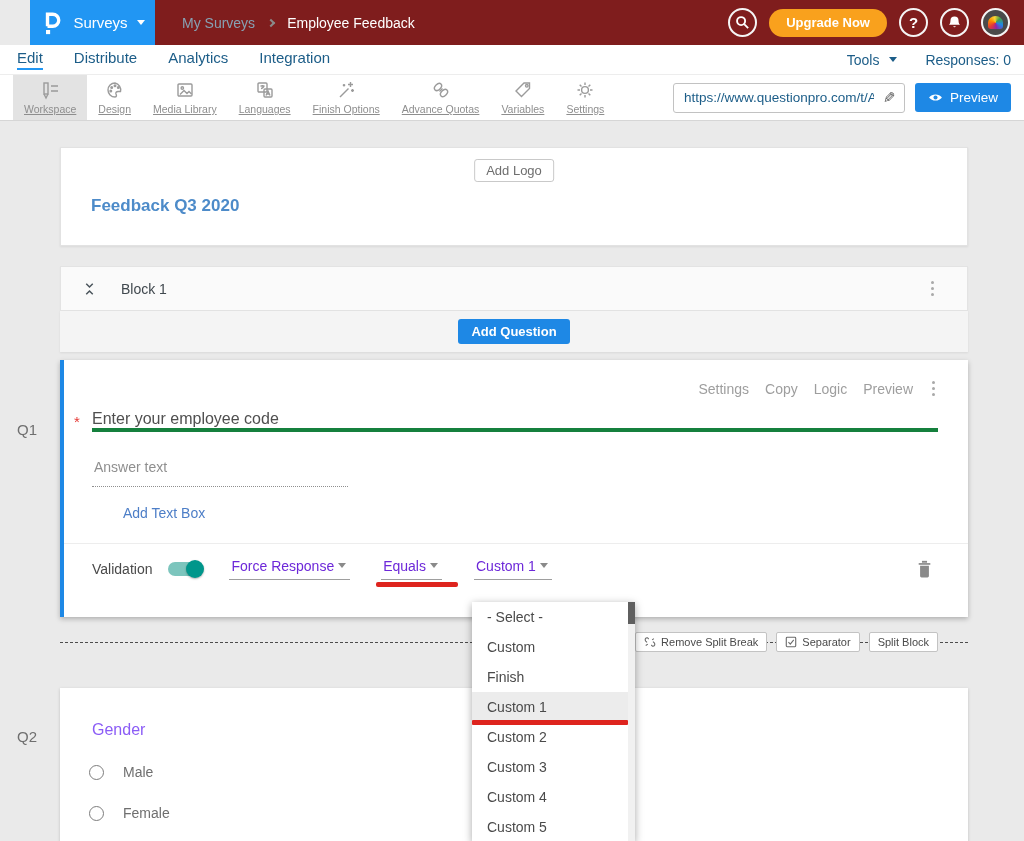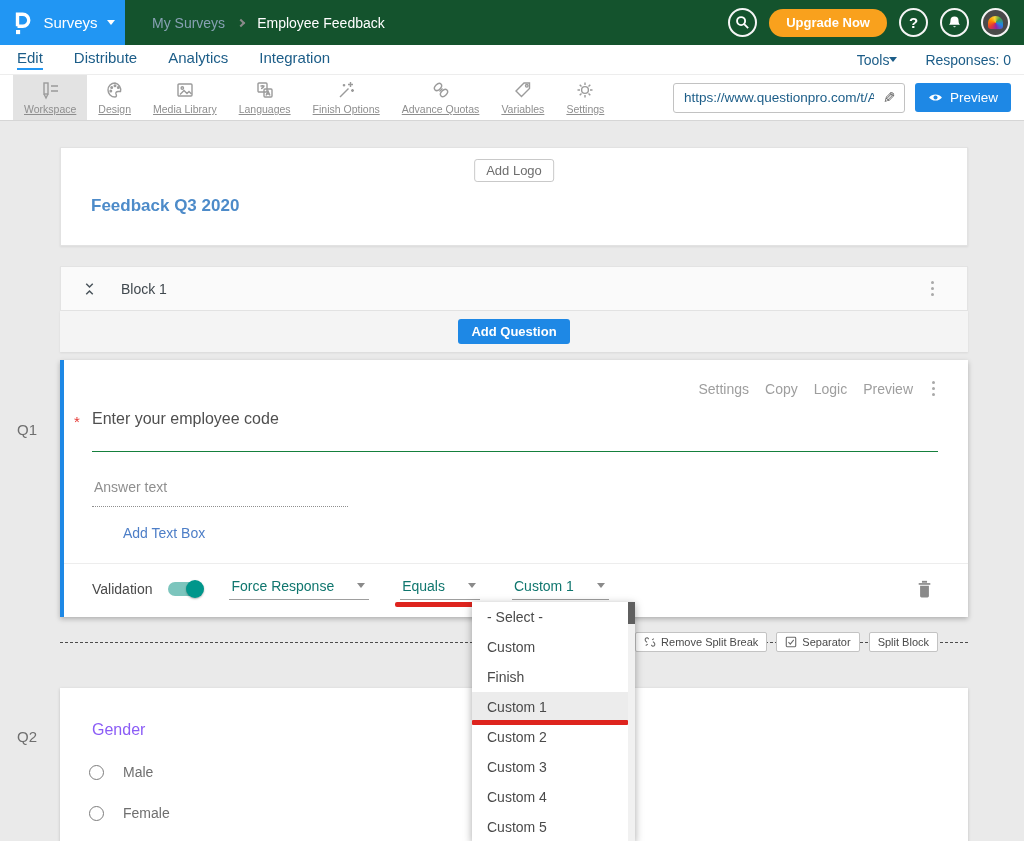--- a/index.html
+++ b/index.html
@@ -1,40 +1,40 @@
 <!DOCTYPE html>
 <html><head>
 <meta charset="utf-8">
 <style>
   * { margin:0; padding:0; box-sizing:border-box; }
   body { font-family:"Liberation Sans", sans-serif; background:#eaeaea; }
   #screen { position:relative; width:1024px; height:841px; overflow:hidden; background:#eaeaea; }
 
   
-  .topbar { height:45px; background:#14532d; display:flex; align-items:center; }
+  .topbar { height:45px; background:#7f1d1d; display:flex; align-items:center;margin-left:30px; }
   .brand { width:125px; height:45px; background:#2196f3; display:flex; align-items:center; justify-content:center; gap:9px; cursor:pointer; }
   .brand-label { color:#fff; font-size:15px; }
   .caret { width:0; height:0; border-left:4px solid transparent; border-right:4px solid transparent; border-top:5px solid #fff; }
   .crumbs { display:flex; align-items:center; gap:13px; margin-left:27px; font-size:14px; }
   .crumb-parent { color:#87a1b3; cursor:pointer; }
   .crumb-sep { width:6px; height:6px; border-top:2px solid #8a8a8a; border-right:2px solid #8a8a8a; transform:rotate(45deg); margin-top:1px; }
   .crumb-current { color:#ffffff; }
   .top-actions { margin-left:auto; display:flex; align-items:center; gap:12px; padding-right:14px; }
   .circle-btn { width:29px; height:29px; border-radius:50%; border:2px solid #f5f5f5; display:flex; align-items:center; justify-content:center; color:#fff; cursor:pointer; background:transparent; }
   .qmark { font-size:15px; font-weight:bold; color:#fff; }
   .upgrade-btn { height:28px; border-radius:14px; background:#f9a11d; color:#fff; font-weight:bold; font-size:13px; padding:0 17px; display:flex; align-items:center; cursor:pointer; border:0; }
   .avatar { background:#4a4a4a; overflow:hidden; }
   .avatar-art { width:15px; height:13px; border-radius:50% 50% 3px 3px; background:conic-gradient(from 230deg,#e53935,#fb8c00,#fdd835,#43a047,#1e88e5,#8e24aa,#e53935); }
 
   
   .nav { height:29px; background:#fff; display:flex; align-items:center; padding-left:17px; }
   .nav-tab { font-size:15px; color:#1c5d88; margin-right:31px; padding-bottom:2px; border-bottom:2px solid transparent; cursor:pointer; }
   .nav-tab.active { border-bottom-color:#2196f3; }
   .nav-right { margin-left:auto; display:flex; align-items:center; gap:28px; padding-right:13px; font-size:14px; color:#1c5d88; }
-  .tools-menu { display:flex; align-items:center; gap:0; cursor:pointer; }
+  .tools-menu { display:flex; align-items:center; gap:10px; cursor:pointer; }
   .tools-menu .caret { border-top-color:#1c5d88; }
 
   
   .toolbar { height:47px; background:#fff; border-top:1px solid #ededed; border-bottom:1px solid #d6d6d6; display:flex; align-items:stretch; padding-left:13px; }
   .tool { display:flex; flex-direction:column; align-items:center; justify-content:center; gap:3px; padding:0 11px; color:#8e8e8e; font-size:10.5px; cursor:pointer; white-space:nowrap;text-decoration:underline; }
   .tool.active { background:#e3e3e3; }
   .tool svg { width:20px; height:20px; }
   .tool svg * { stroke:#9b9b9b; fill:none; stroke-width:1.4; }
   .url-group { margin-left:auto; align-self:center; width:232px; height:30px; border:1px solid #c2c2c2; border-radius:3px; background:#fff; display:flex; align-items:center; overflow:hidden; }
   .url-input { border:0; outline:0; flex:1; min-width:0; font-size:13.5px; color:#1c5d88; padding-left:10px; font-family:"Liberation Sans",sans-serif; background:#fff; }
@@ -60,30 +60,30 @@
 
   .q-wrap { position:relative; }
   .q-label { position:absolute; left:-43px; font-size:15px; color:#6f6f6f; }
   .q1-card { background:#fff; border-left:4px solid #1e88e5; box-shadow:0 2px 5px rgba(0,0,0,.25); height:257px; }
   .q1-wrap { margin-top:8px; }
   .q1-wrap .q-label { top:61px; }
   .q-toolbar { display:flex; justify-content:flex-end; align-items:center; gap:16px; padding:18px 30px 0 0; font-size:14px; color:#9e9e9e; }
   .q-toolbar span { cursor:pointer; }
   .q-title-row { display:flex; margin:11px 30px 0 10px; }
   .req { color:#e53935; font-size:15px; width:18px; padding-top:3px; }
-  .q-text-box { flex:1; border-bottom:1px solid #15803d; padding-bottom:23px; font-size:16px; color:#4f4f4f; cursor:text; }
+  .q-text-box { flex:1; border-bottom:4px solid #15803d; padding-bottom:0; font-size:16px; color:#4f4f4f; cursor:text; }
   .answer-input { display:block; margin:27px 0 0 28px; width:256px; border:0; border-bottom:1px dotted #8f8f8f; background:transparent; font-family:"Liberation Sans",sans-serif; font-size:14px; color:#555; padding:0 2px 11px 2px; outline:none; }
   .answer-input::placeholder { color:#8f8f8f; opacity:1; }
   .add-textbox { display:inline-block; margin:18px 0 0 59px; font-size:14px; color:#4d7ec7; cursor:pointer; }
 
   .validation-row { margin-top:21px; border-top:1px solid #ededed; height:50px; display:flex; align-items:center; padding:0 36px 0 28px; }
   .v-label { font-size:14px; color:#4a4a4a; }
   .toggle { position:relative; width:34px; height:14px; border-radius:7px; background:#7cc5bd; margin-left:16px; cursor:pointer; }
   .toggle .knob { position:absolute; right:-2px; top:-2px; width:18px; height:18px; border-radius:50%; background:#00968b; box-shadow:0 1px 2px rgba(0,0,0,.3); }
-  .vd { display:flex; align-items:center; gap:23px; font-size:14px; color:#0f766e; border-bottom:1px solid #9e9e9e; padding:0 4px 5px 2px; cursor:pointer; }
+  .vd { display:flex; align-items:center; gap:4px; font-size:14px; color:#6d28d9; border-bottom:1px solid #9e9e9e; padding:0 4px 5px 2px; cursor:pointer; }
   .caret-g { width:0; height:0; border-left:4px solid transparent; border-right:4px solid transparent; border-top:5px solid #8a8a8a; }
   .vd-force { margin-left:27px; }
   .vd-equals { margin-left:31px; position:relative; }
   .vd-equals::after { content:""; position:absolute; left:-5px; right:-16px; bottom:-8px; height:5px; background:#de241e; border-radius:2px; }
   .vd-type { margin-left:32px; }
   .trash-btn { margin-left:auto; cursor:pointer; display:flex; }
 
   .pb-row { position:relative; height:22px; margin-top:14px; display:flex; justify-content:flex-end; align-items:center; gap:9px; padding-right:30px; width:908px; }
   .pb-row::before { content:""; position:absolute; left:0; right:0; top:50%; border-top:1px dashed #4c4c4c; }
   .pb-btn { position:relative; background:#fff; border:1px solid #c3c3c3; border-radius:2px; font-size:11px; color:#4a4a4a; padding:3px 8px; display:flex; align-items:center; gap:5px; cursor:pointer; }

